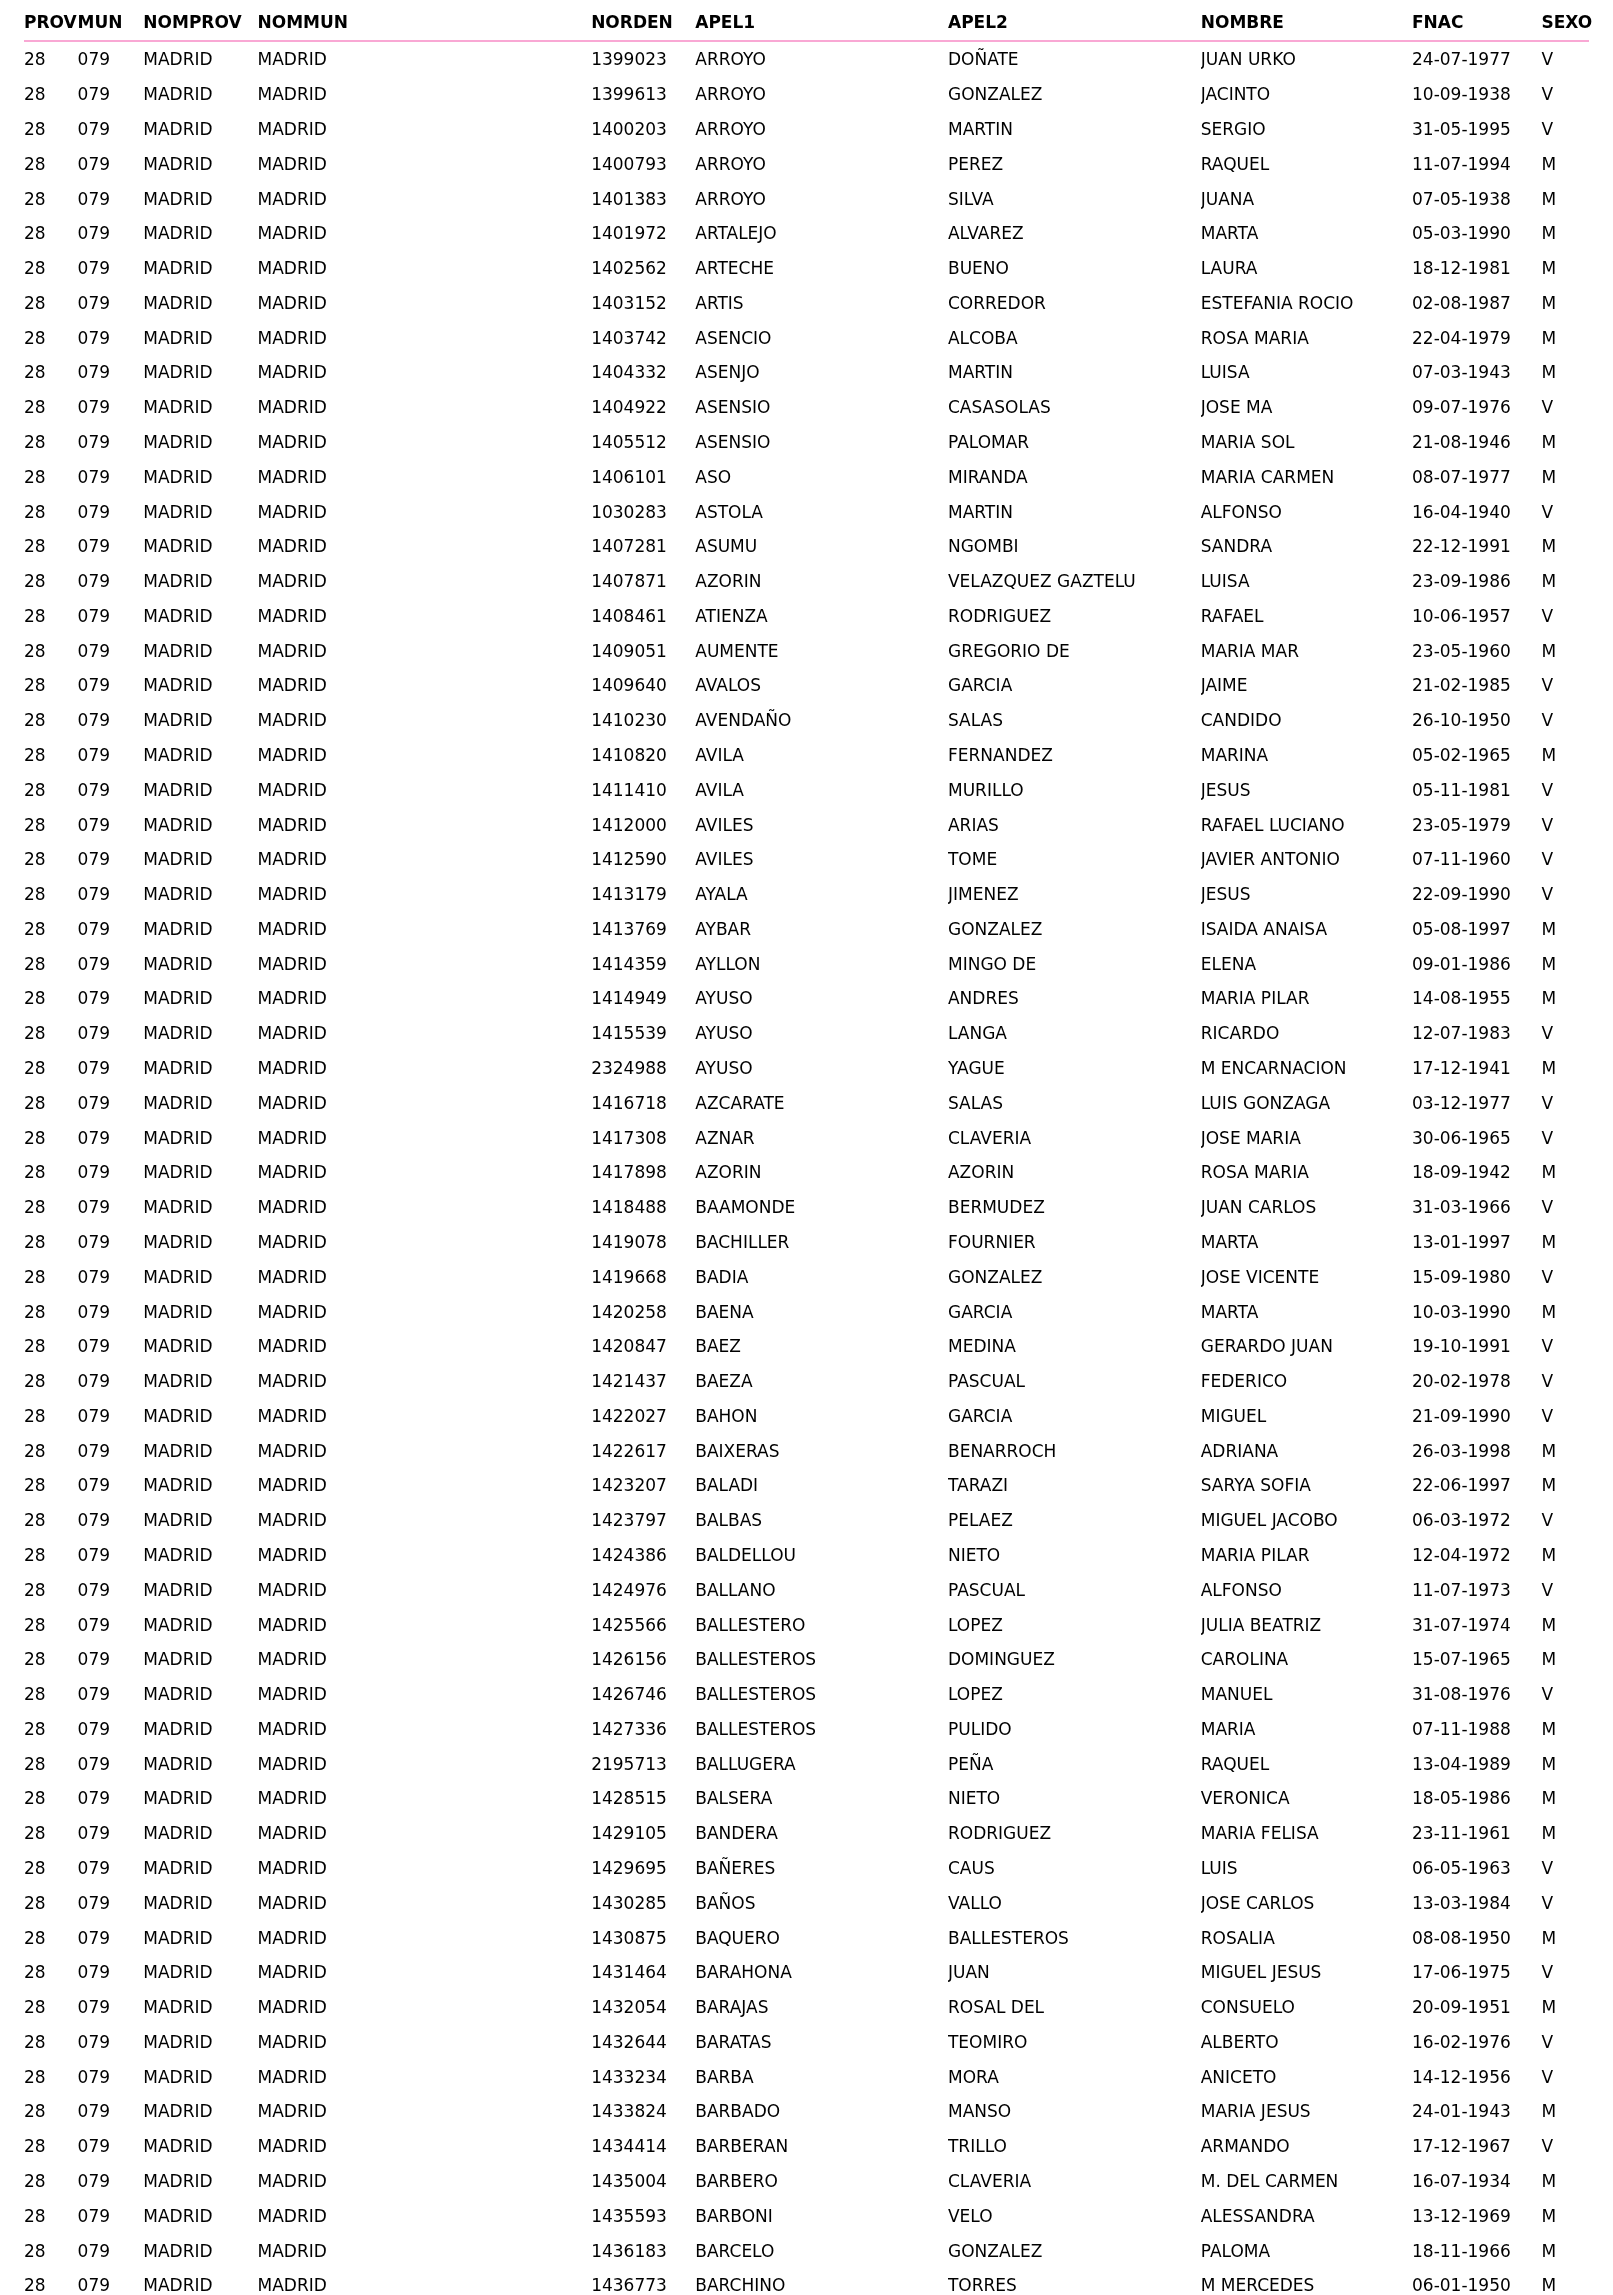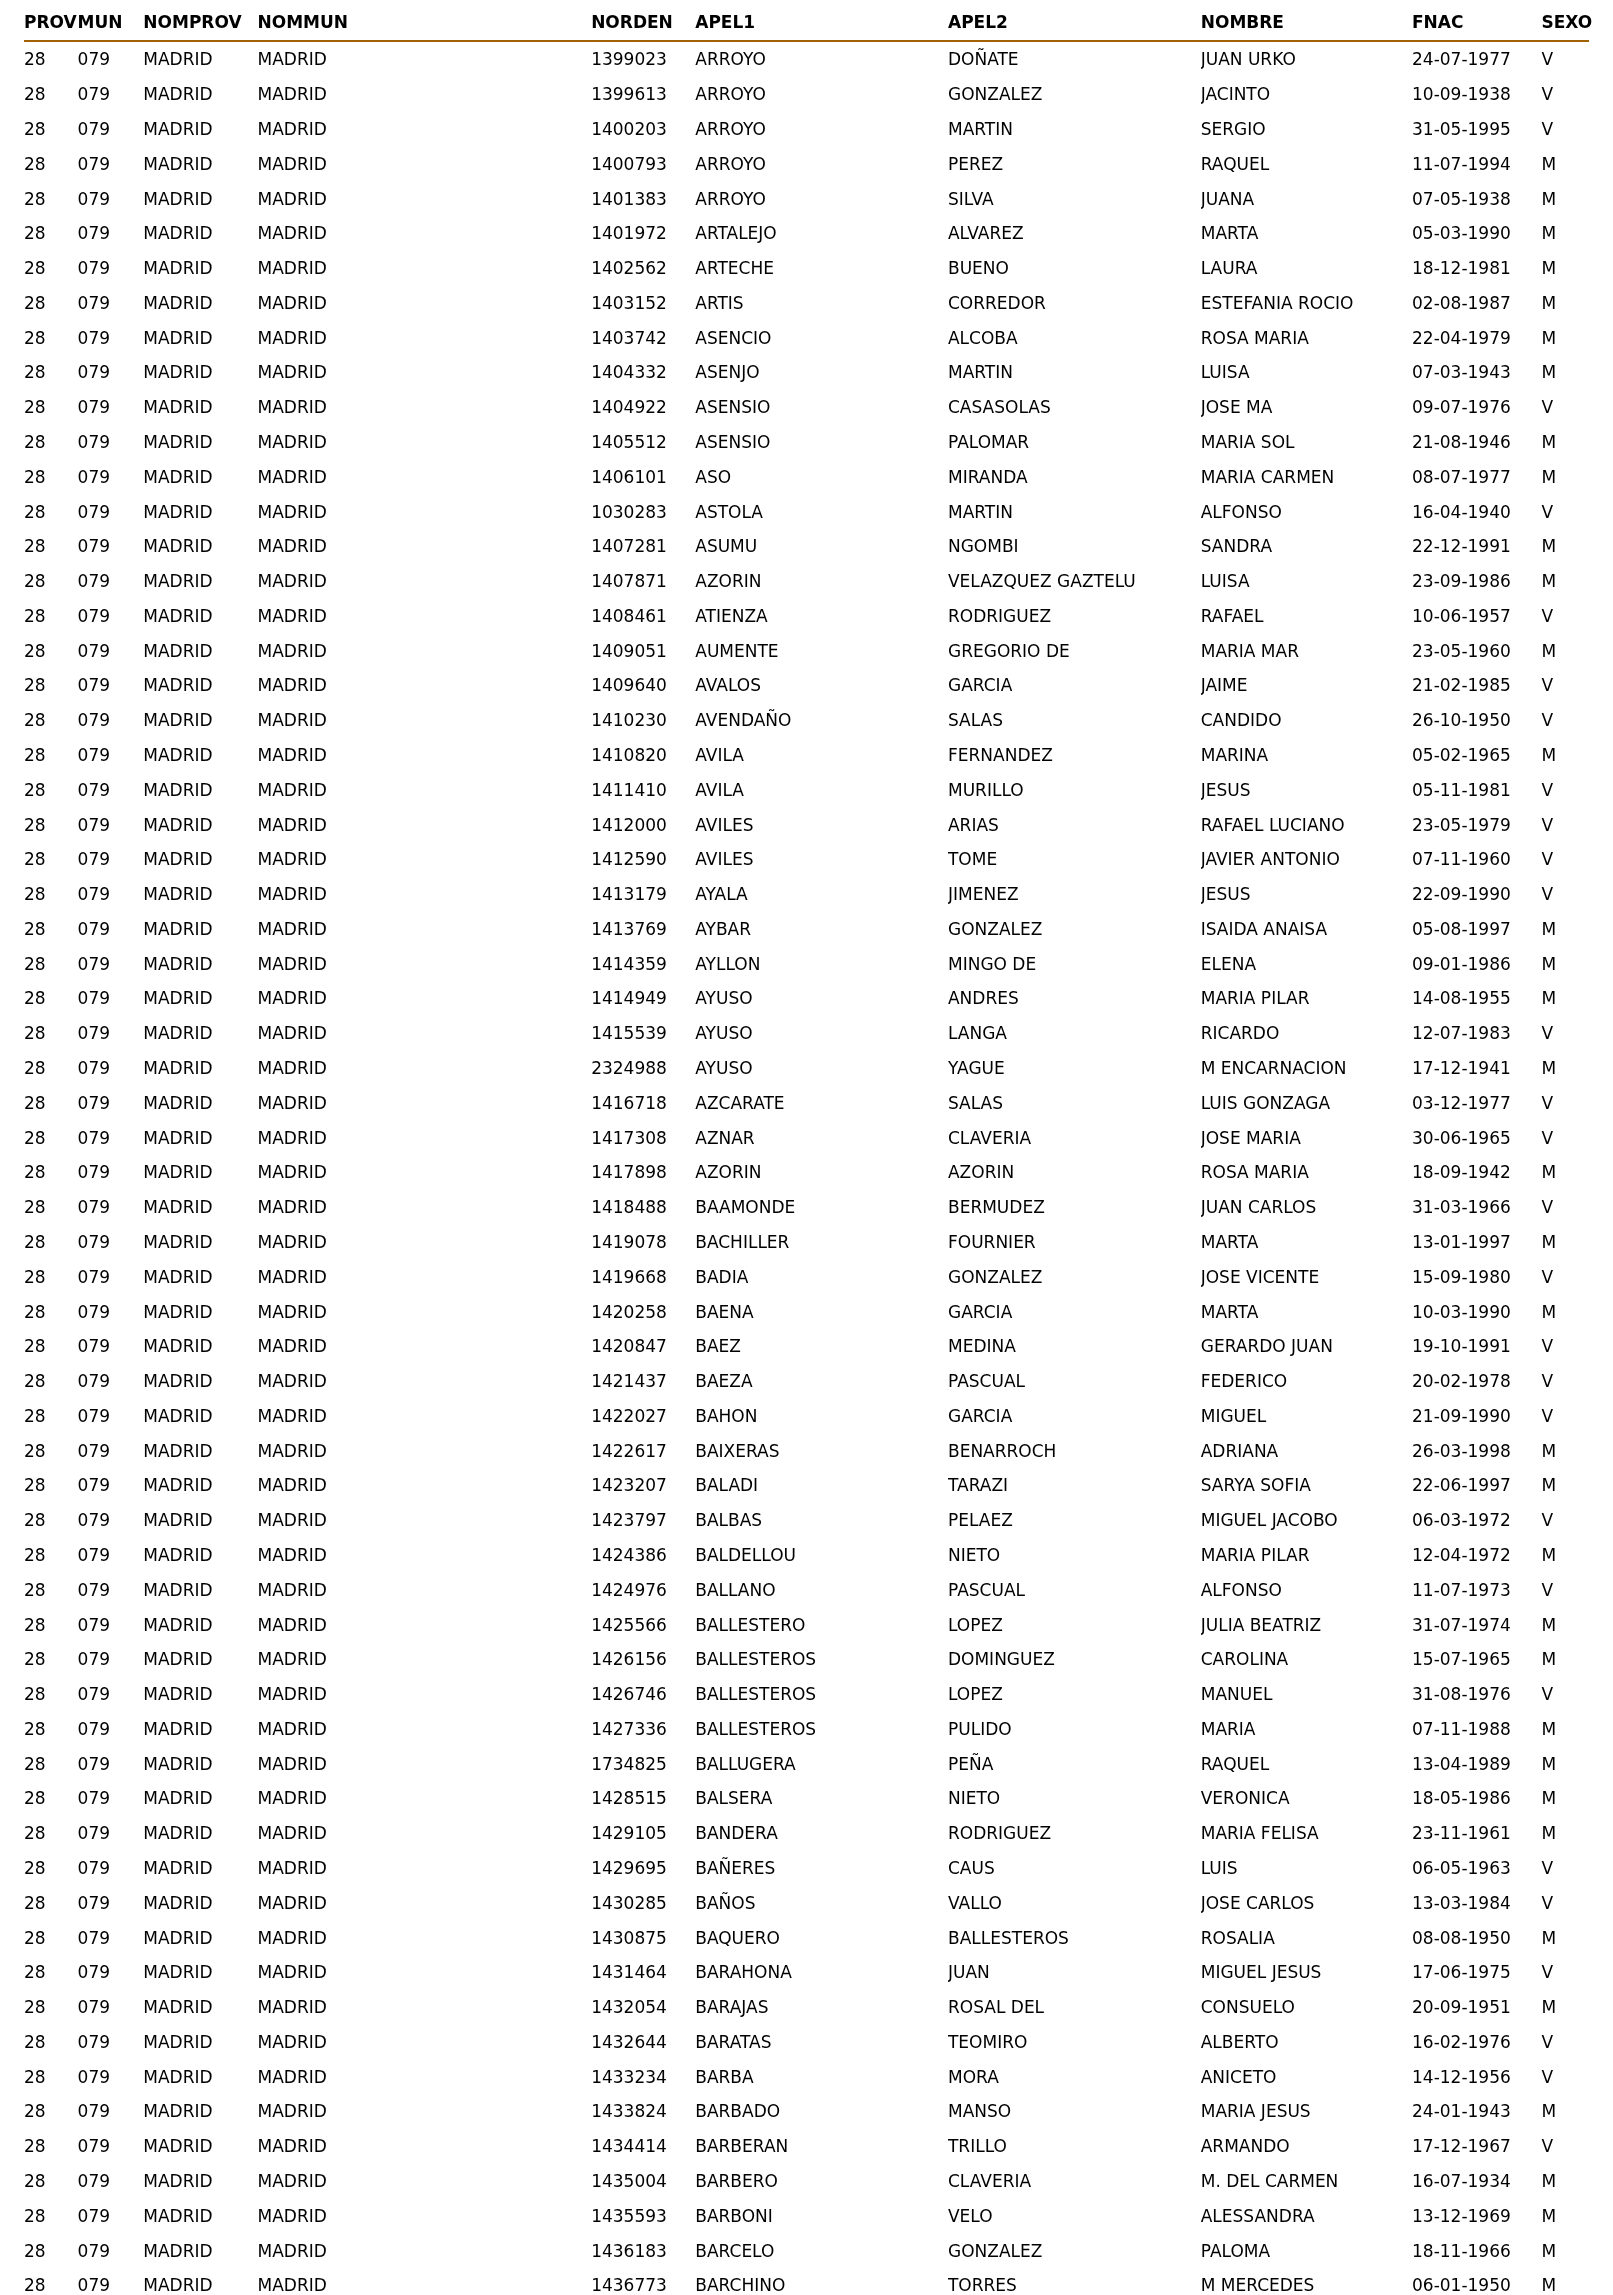--- a/index.html
+++ b/index.html
@@ -24,21 +24,21 @@
   }
   table.listing thead th {
     text-align: left;
     font-size: 17px;
     font-weight: bold;
     padding: 0 0 8px 0;
     vertical-align: bottom;
     white-space: nowrap;
   }
   table.listing thead tr {
-    border-bottom: 2px solid #a16207;
+    border-bottom: 2px solid #f9a8d4;
   }
   table.listing tbody td {
     font-size: 17px;
     font-weight: normal;
     padding: 7.4px 0 7.4px 0;
     vertical-align: top;
     white-space: nowrap;
     overflow: hidden;
     text-overflow: clip;
   }
@@ -672,21 +672,21 @@
           <td>PULIDO</td>
           <td>MARIA</td>
           <td>07-11-1988</td>
           <td>M</td>
         </tr>
         <tr>
           <td>28</td>
           <td>079</td>
           <td>MADRID</td>
           <td>MADRID</td>
-          <td>1734825</td>
+          <td>2195713</td>
           <td>BALLUGERA</td>
           <td>PEÑA</td>
           <td>RAQUEL</td>
           <td>13-04-1989</td>
           <td>M</td>
         </tr>
         <tr>
           <td>28</td>
           <td>079</td>
           <td>MADRID</td>

